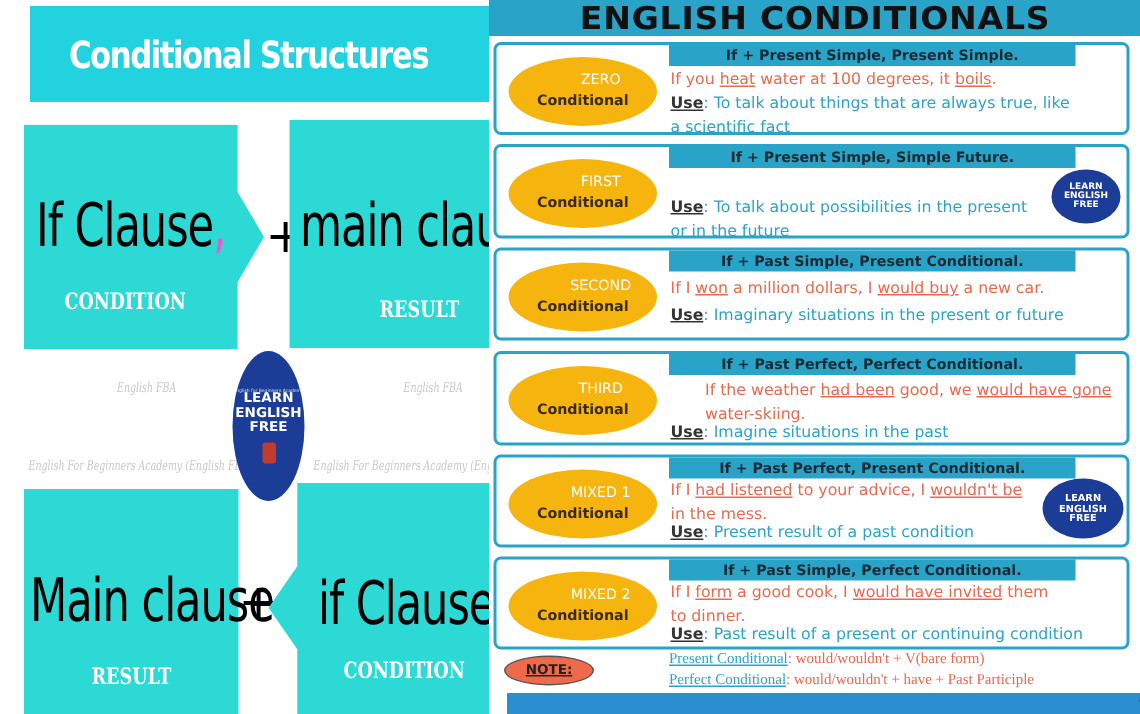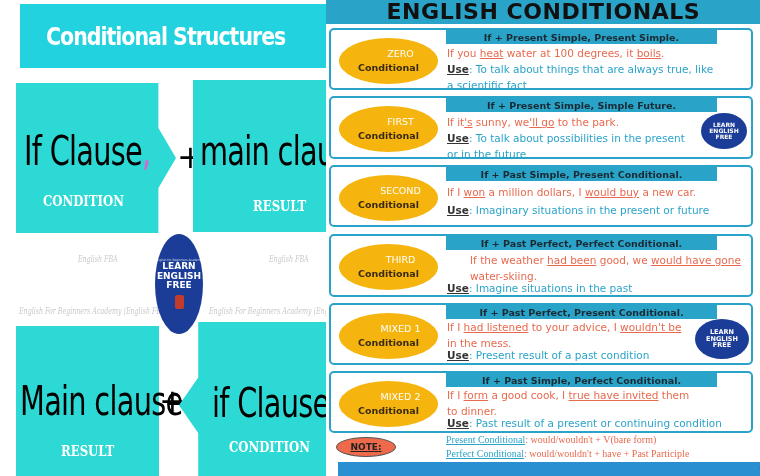--- a/index.html
+++ b/index.html
@@ -99,21 +99,20 @@
       <span class="lbl">Use</span>: <span>To talk about things that are always true, like</span><br><span>a scientific fact</span>
     </div>
   </div>
 
   <div class="card" style="top:96px; height:63px;">
     <div class="formula">If + Present Simple, Simple Future.</div>
     <div class="oval" style="top:8px;">
       <span class="t1">FIRST</span>
       <span class="t2">Conditional</span>
     </div>
-    <div class="ex" style="top:16px;"><span>If it</span><u>'s</u><span> sunny, we</span><u>'ll go</u><span> to the park.</span></div>
     <div class="use" style="top:32px;">
       <span class="lbl">Use</span>: <span>To talk about possibilities in the present</span><br><span>or in the future</span>
     </div>
     <div class="badge" style="left:370px; top:15px; width:46px; height:36px; font-size:6px;">
       <span>LEARN</span>
       <span>ENGLISH</span>
       <span>FREE</span>
     </div>
   </div>
 
@@ -157,21 +156,21 @@
       <span>FREE</span>
     </div>
   </div>
 
   <div class="card" style="top:371px; height:62px;">
     <div class="formula">If + Past Simple, Perfect Conditional.</div>
     <div class="oval" style="top:8px;">
       <span class="t1">MIXED 2</span>
       <span class="t2">Conditional</span>
     </div>
-    <div class="ex" style="top:14px;"><span>If I </span><u>form</u><span> a good cook, I </span><u>true have invited</u><span> them</span><br><span>to dinner.</span></div>
+    <div class="ex" style="top:14px;"><span>If I </span><u>form</u><span> a good cook, I </span><u>would have invited</u><span> them</span><br><span>to dinner.</span></div>
     <div class="use" style="top:42px;">
       <span class="lbl">Use</span>: <span>Past result of a present or continuing condition</span>
     </div>
   </div>
 
   <div class="note-row">
     <div class="note-oval">NOTE:</div>
     <div class="note-line" style="top:2px;">
       <span class="k">Present Conditional</span><span>: would/wouldn't + V(bare form)</span>
     </div>

